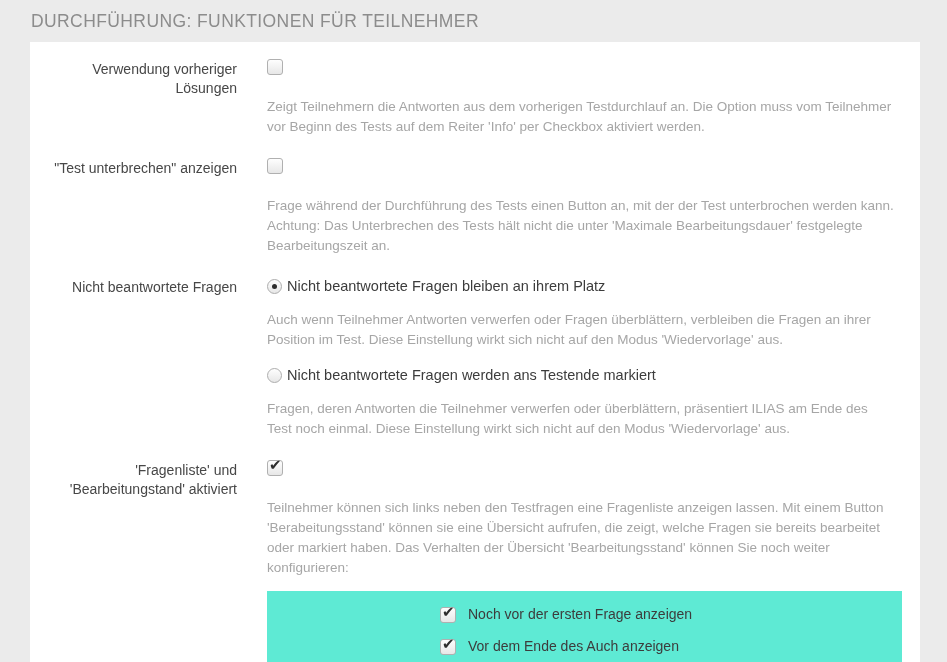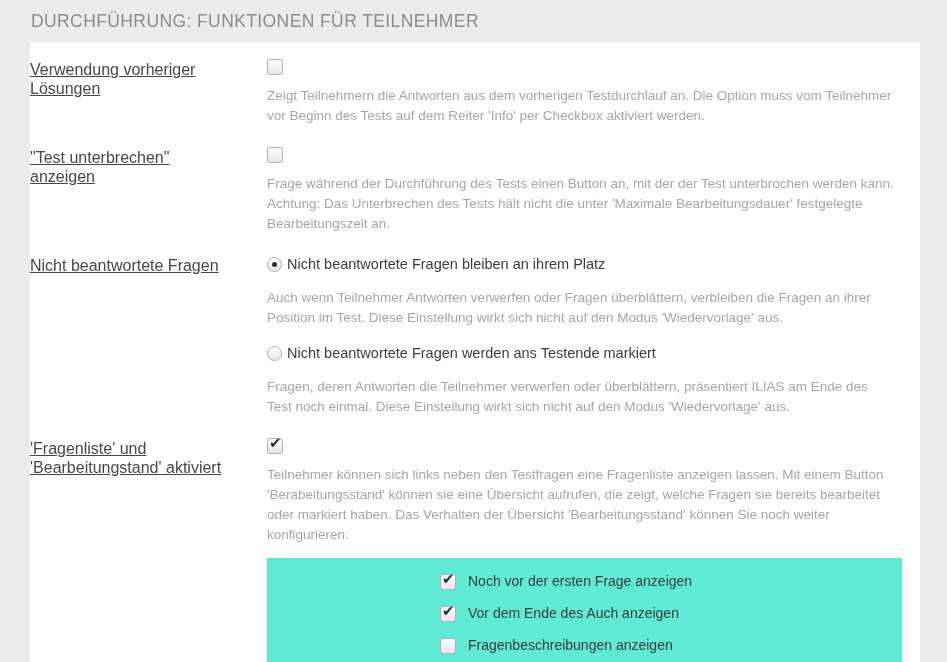--- a/index.html
+++ b/index.html
@@ -25,36 +25,36 @@
     min-height: 600px;
     padding: 17px 18px 22px 0;
   }
   .form-row {
     display: flex;
     margin-bottom: 21px;
   }
   .row-label {
     width: 207px;
     flex: 0 0 207px;
-    font-size: 16px;
+    text-align: right;
+    font-size: 14px;
     line-height: 19px;
     color: #474747;
     padding-top: 1px;
-    text-decoration: underline;
   }
   .row-content {
     margin-left: 30px;
     width: 635px;
     flex: 0 0 635px;
   }
   .desc {
     color: #a6a6a6;
     font-size: 13.5px;
     line-height: 20px;
-    margin-top: 7px;
+    margin-top: 18px;
     max-width: 628px;
   }
   
   .checkbox {
     width: 16px; height: 16px;
     border: 1px solid #b0b0b0;
     border-radius: 3px;
     background: linear-gradient(#fefefe, #e7e7e7);
     position: relative;
     display: inline-block;

